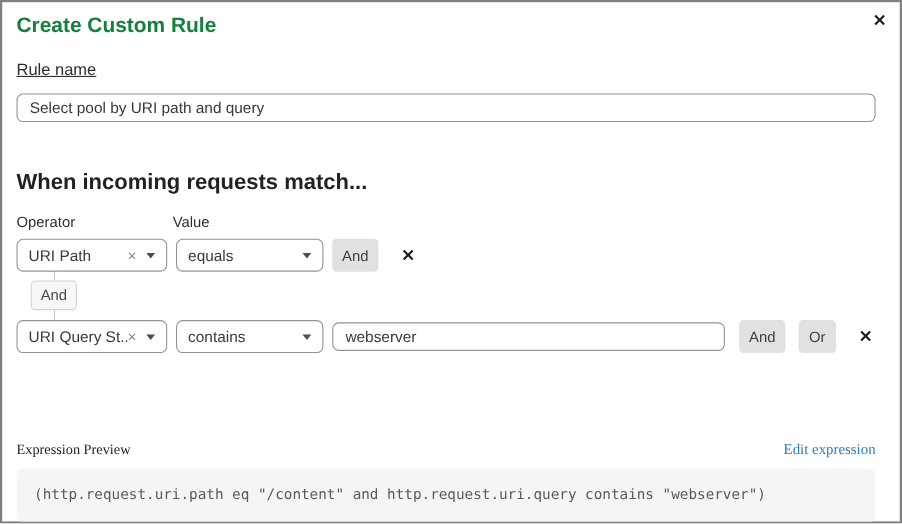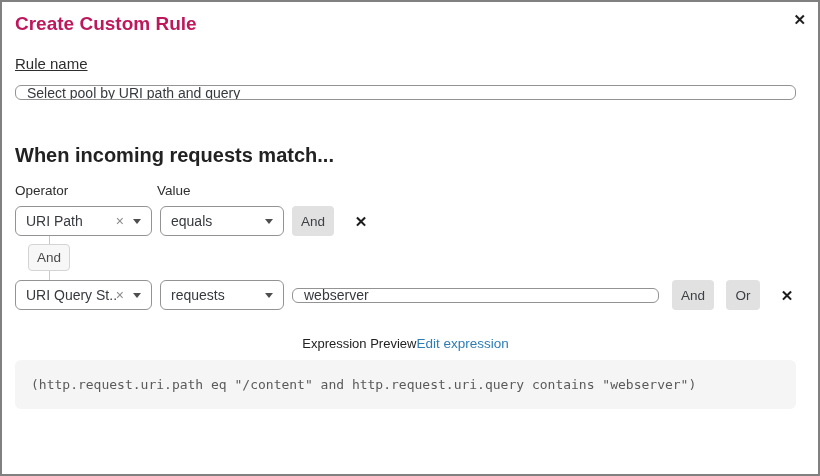--- a/index.html
+++ b/index.html
@@ -7,33 +7,33 @@
     position:relative;
     width:820px;height:476px;
     box-sizing:border-box;
     background:#fff;
     border:2px solid #808080;
     font-family:"Liberation Sans",sans-serif;
     overflow:hidden;
   }
   .content{padding:0 22px 0 13px;}
 
-  .title{margin:11px 0 0;font-size:19px;font-weight:700;color:#be185d;}
+  .title{margin:11px 0 0;font-size:19px;font-weight:700;color:#15803d;}
   .close-btn{
     position:absolute;top:6px;right:8px;
     border:none;background:none;padding:4px;
     font-size:15px;font-weight:700;color:#1f1f1f;cursor:pointer;line-height:1;
     font-family:inherit;
   }
 
   .rule-label{margin-top:20px;font-size:15px;color:#2e2e2e;text-decoration:underline;}
   .rule-helper{margin-top:5px;font-size:14px;color:#9b9b9b;}
 
   .text-input{
-    display:block;box-sizing:border-box;height:15px;
+    display:block;box-sizing:border-box;height:26px;
     border:1px solid #939393;border-radius:6px;
     padding:0 11px;font-size:14px;color:#36393e;
     font-family:inherit;background:#fff;outline:none;
   }
   .rule-input{margin-top:13px;width:100%;}
 
   .match-heading{margin-top:44px;font-size:20px;font-weight:700;color:#222;}
 
   .col-labels{margin-top:16px;display:flex;font-size:13.5px;color:#2e2e2e;}
   .col-field{width:145px;}
@@ -41,21 +41,21 @@
 
   .rule-row{margin-top:8px;display:flex;align-items:center;}
   .select{
     box-sizing:border-box;height:30px;
     border:1px solid #939393;border-radius:6px;
     display:flex;align-items:center;
     padding:0 10px;margin-right:8px;
     font-size:14px;color:#36393e;background:#fff;cursor:pointer;
   }
   .select-field{width:137px;}
-  .select-operator{width:124px;}
+  .select-operator{width:134px;}
   .select-text{flex:1;white-space:nowrap;overflow:hidden;}
   .clear-x{color:#8a8a8a;font-size:14px;line-height:1;margin-right:9px;cursor:pointer;}
   .caret{
     width:0;height:0;flex:none;
     border-left:4.5px solid transparent;
     border-right:4.5px solid transparent;
     border-top:5px solid #4e4e4e;
   }
   .value-input{flex:1;margin-right:13px;}
 
@@ -73,21 +73,21 @@
 
   .connector-line{width:1px;height:8px;background:#c9c9c9;margin-left:34px;}
   .connector-line.lower{height:9px;}
   .connector-badge{
     margin-left:13px;width:42px;height:27px;box-sizing:border-box;
     background:#f7f7f7;border:1px solid #d4d4d4;border-radius:4px;
     display:flex;align-items:center;justify-content:center;
     font-size:13.5px;color:#4a4a4a;
   }
 
-  .preview-header{margin-top:26px;display:flex;justify-content:center;align-items:baseline;}
+  .preview-header{margin-top:80px;display:flex;justify-content:space-between;align-items:baseline;font-family:Liberation Serif, serif;}
   .preview-label{font-size:13px;color:#222;}
   .edit-link{font-size:13.5px;color:#2e7cb5;text-decoration:none;cursor:pointer;}
 
   .code-block{
     margin-top:9px;height:49px;box-sizing:border-box;
     background:#f5f5f5;border-radius:6px;
     display:flex;align-items:center;padding:0 16px;
     font-family:"DejaVu Sans Mono",monospace;
     font-size:13px;color:#5a5a5a;white-space:pre;overflow:hidden;
   }
@@ -137,21 +137,21 @@
     <div class="connector-badge">And</div>
     <div class="connector-line lower"></div>
 
     <div class="rule-row" style="margin-top:0">
       <div class="select select-field">
         <span class="select-text">URI Query St...</span>
         <span class="clear-x">×</span>
         <span class="caret"></span>
       </div>
       <div class="select select-operator">
-        <span class="select-text">requests</span>
+        <span class="select-text">contains</span>
         <span class="caret"></span>
       </div>
       <input class="text-input value-input" type="text" value="webserver" style="">
       <div class="btn-group">
         <button class="conj-btn">And</button>
         <button class="conj-btn">Or</button>
       </div>
       <button class="remove-btn">
         <span>✕</span>
       </button>

